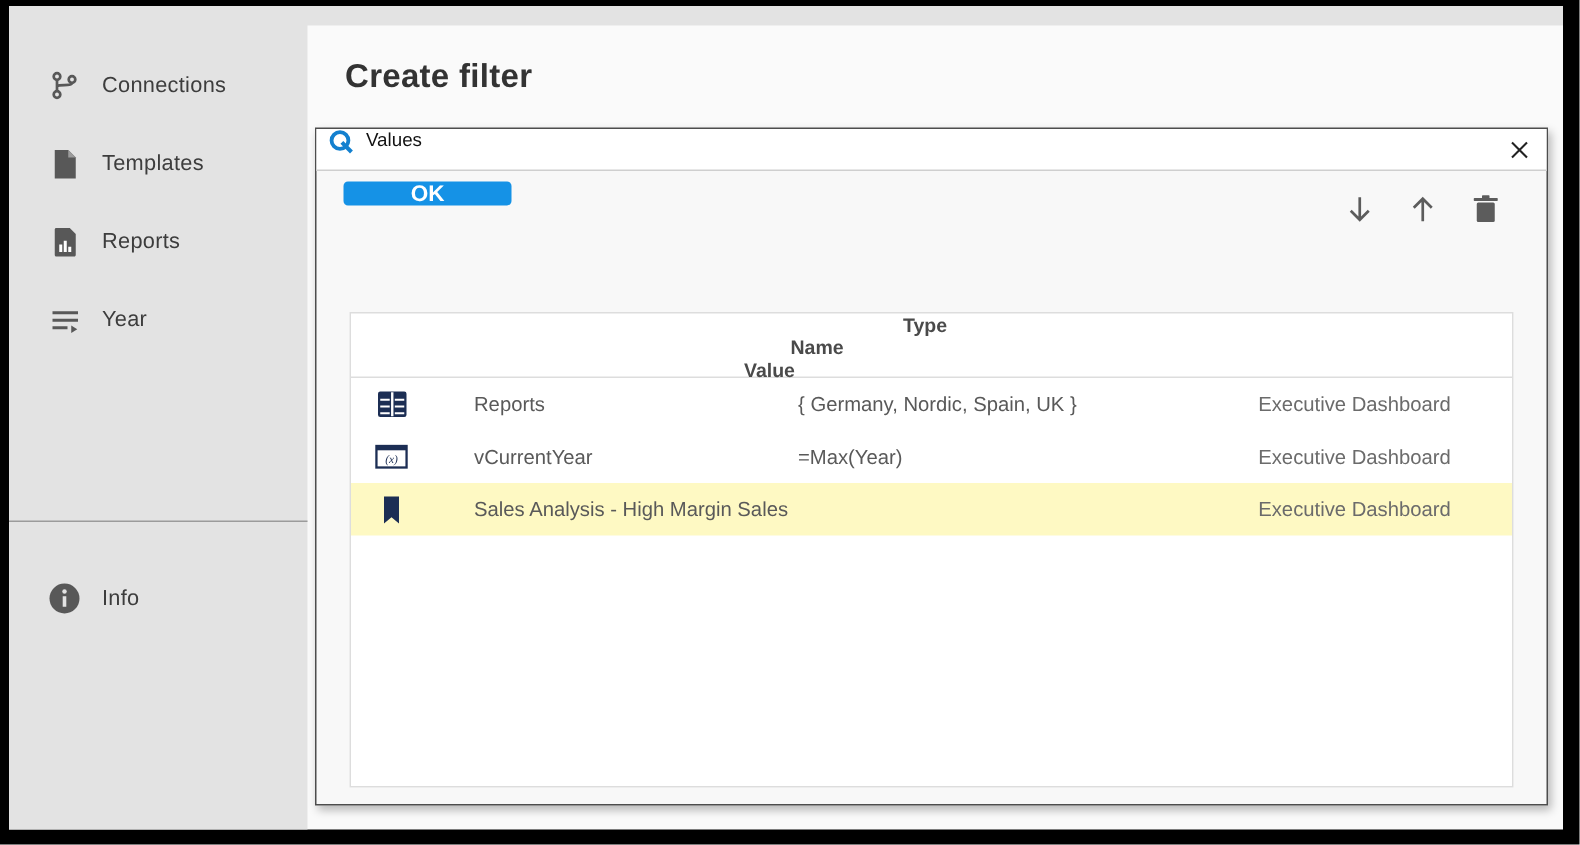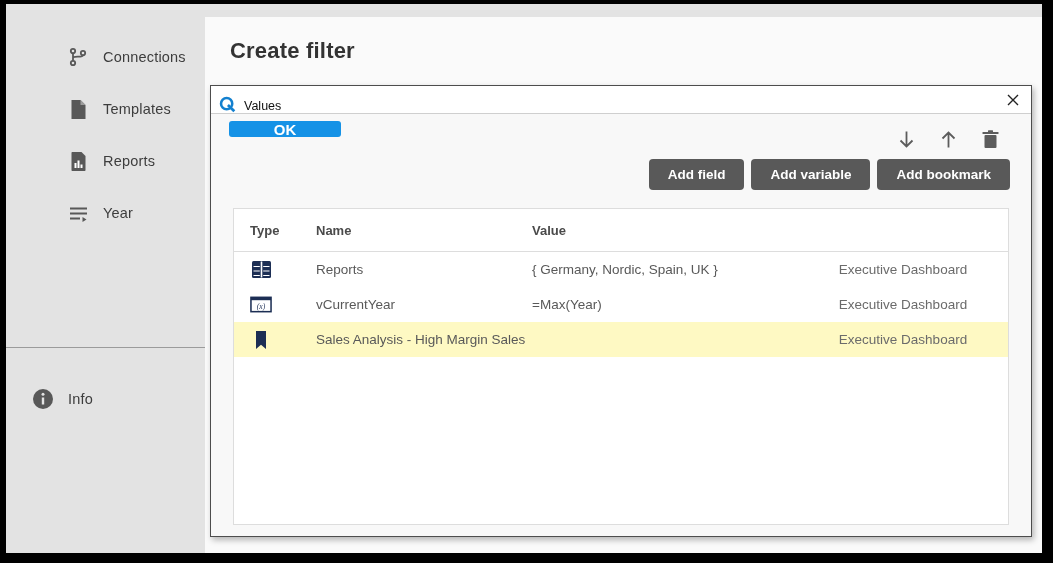--- a/index.html
+++ b/index.html
@@ -3,54 +3,54 @@
 <meta charset="utf-8">
 <style>
   * { margin:0; padding:0; box-sizing:border-box; }
   html,body { width:1053px; height:563px; font-family:"Liberation Sans", sans-serif; }
   .frame { position:relative; width:1053px; height:563px; background:#000; overflow:hidden; }
   .inner { position:absolute; left:6px; top:4px; width:1036px; height:549px; background:#fafafa; }
   .topstrip { position:absolute; left:0; top:0; width:100%; height:13px; background:#e3e3e3; }
 
   
   .sidebar { position:absolute; left:0; top:0; width:199px; height:100%; background:#e3e3e3; }
-  .nav { position:absolute; top:27px; left:0; width:100%;margin-left:35px; }
+  .nav { position:absolute; top:27px; left:0; width:100%; }
   .nav-item { display:flex; align-items:center; height:52px; cursor:pointer; }
   .nav-item .nicon { width:22px; height:22px; margin-left:26px; display:flex; align-items:center; justify-content:center; flex:0 0 auto; }
   .nav-item .nlabel { margin-left:14px; font-size:14.5px; color:#3d3d3d; letter-spacing:0.2px; }
   .nav-item.active { background:#d6d6d6; }
   .nav-item.active .nlabel { font-weight:bold; color:#2f2f2f; }
   .side-divider { position:absolute; left:0; top:343px; width:100%; height:0; border-top:1px solid #9b9b9b; }
   .info-item { position:absolute; top:369px; left:0; width:100%; }
 
   
   .main-heading { position:absolute; left:224px; top:34px; font-size:22px; font-weight:bold; color:#333; letter-spacing:0.2px; }
 
   
   .dialog { position:absolute; left:204px; top:81px; width:822px; height:452px; background:#f8f8f8;
             border:1px solid #4d4d4d; box-shadow:2px 3px 6px rgba(0,0,0,0.28); }
   .dlg-titlebar { position:absolute; left:0; top:0; width:100%; height:28px; background:#fff; border-bottom:1px solid #cfcfcf;
-                  display:flex; align-items:flex-end; }
+                  display:flex; align-items:flex-start; }
   .dlg-logo { width:17px; height:17px; margin-left:8px; display:flex; }
   .dlg-title { margin-left:8px; font-size:12.5px; color:#111; }
   .dlg-close { position:absolute; right:9px; top:5px; width:18px; height:18px; display:flex; align-items:center; justify-content:center; cursor:pointer; }
 
   .ok-btn { position:absolute; left:18px; top:35px; width:112px; height:16px; background:#1592e6; border:none; border-radius:3px;
             color:#fff; font-weight:bold; font-size:15px; font-family:"Liberation Sans",sans-serif; cursor:pointer; }
 
   .move-icons { position:absolute; top:42px; right:30px; display:flex; align-items:center; gap:20px; }
   .move-icons .mi { width:22px; height:22px; display:flex; align-items:center; justify-content:center; cursor:pointer; }
 
   .add-row { position:absolute; top:73px; right:21px; display:flex; gap:7px; }
   .add-btn { height:31px; padding:0 19px; background:#595959; border:none; border-radius:4px; color:#fff;
              font-weight:bold; font-size:13.5px; font-family:"Liberation Sans",sans-serif; cursor:pointer; }
 
   
   .vtable { position:absolute; left:22px; top:122px; right:22px; bottom:11px; background:#fff; border:1px solid #ddd; overflow:hidden; }
-  .thead { display:flex; align-items:center; height:43px; border-bottom:1px solid #ddd; font-size:13px; font-weight:bold; color:#4a4a4a; }
+  .thead { display:flex; align-items:center; height:43px; border-bottom:1px solid #ddd; font-size:13px; font-weight:bold; color:#4a4a4a;flex-direction:column; }
   .trow  { display:flex; align-items:center; height:35px; font-size:13.5px; color:#595959; cursor:pointer; }
   .trow.selected { background:#fef9c3; }
   .c-type { width:70px; padding-left:16px; flex:0 0 auto; }
   .c-name { width:212px; padding-left:12px; flex:0 0 auto; white-space:nowrap; }
   .c-value{ width:282px; padding-left:16px; flex:0 0 auto; white-space:nowrap; }
   .c-conn { flex:1 1 auto; text-align:center; color:#6b6b6b; }
   .thead .c-conn { color:#4a4a4a; }
   .ricon { display:inline-flex; width:22px; height:22px; align-items:center; justify-content:center; vertical-align:middle; }
 </style>
 </head>
@@ -153,25 +153,20 @@
         </span>
         <span class="mi">
           <svg width="19" height="21" viewBox="0 0 19 21">
             <rect x="3.5" y="6" width="12" height="13" rx="1" fill="#5c5c5c"></rect>
             <rect x="1.5" y="3" width="16" height="2" rx="0.5" fill="#5c5c5c"></rect>
             <rect x="7" y="1.2" width="5" height="2.2" rx="0.5" fill="#5c5c5c"></rect>
           </svg>
         </span>
       </div>
 
-      <div class="add-row">
-        <button class="add-btn">Add field</button>
-        <button class="add-btn">Add variable</button>
-        <button class="add-btn">Add bookmark</button>
-      </div>
 
       <div class="vtable">
         <div class="thead">
           <div class="c-type">Type</div>
           <div class="c-name">Name</div>
           <div class="c-value">Value</div>
         </div>
 
         <div class="trow">
           <div class="c-type">

